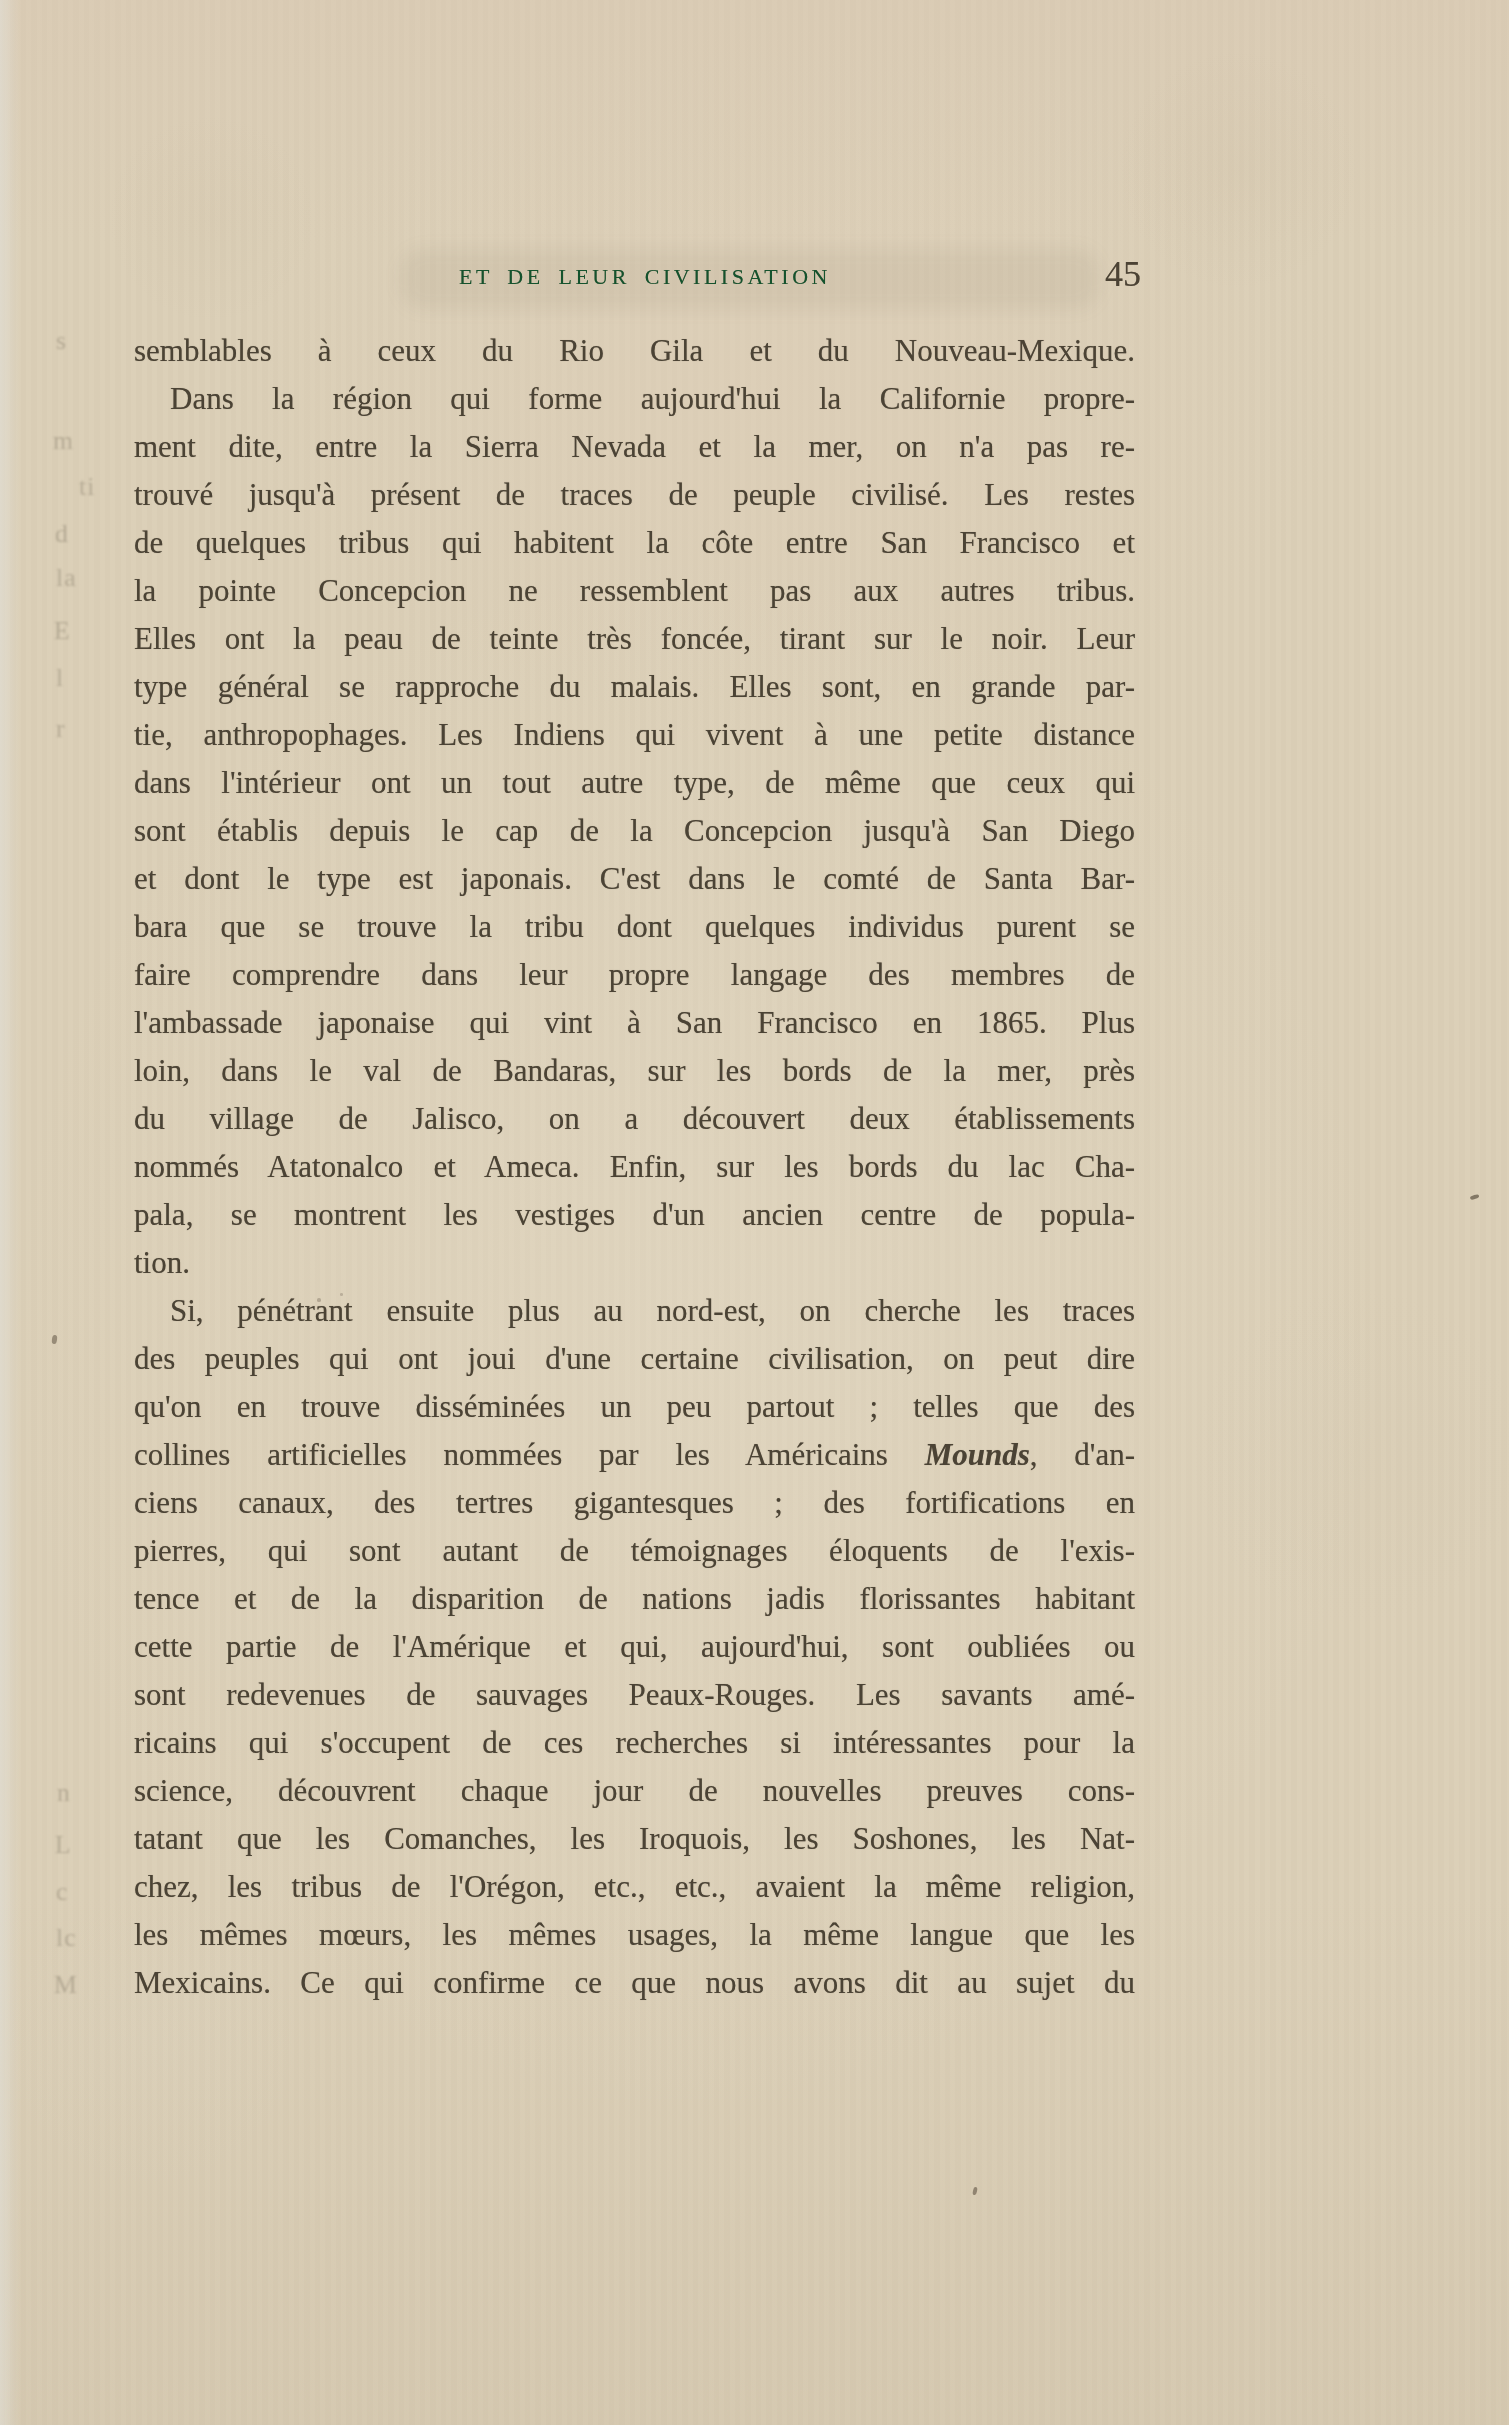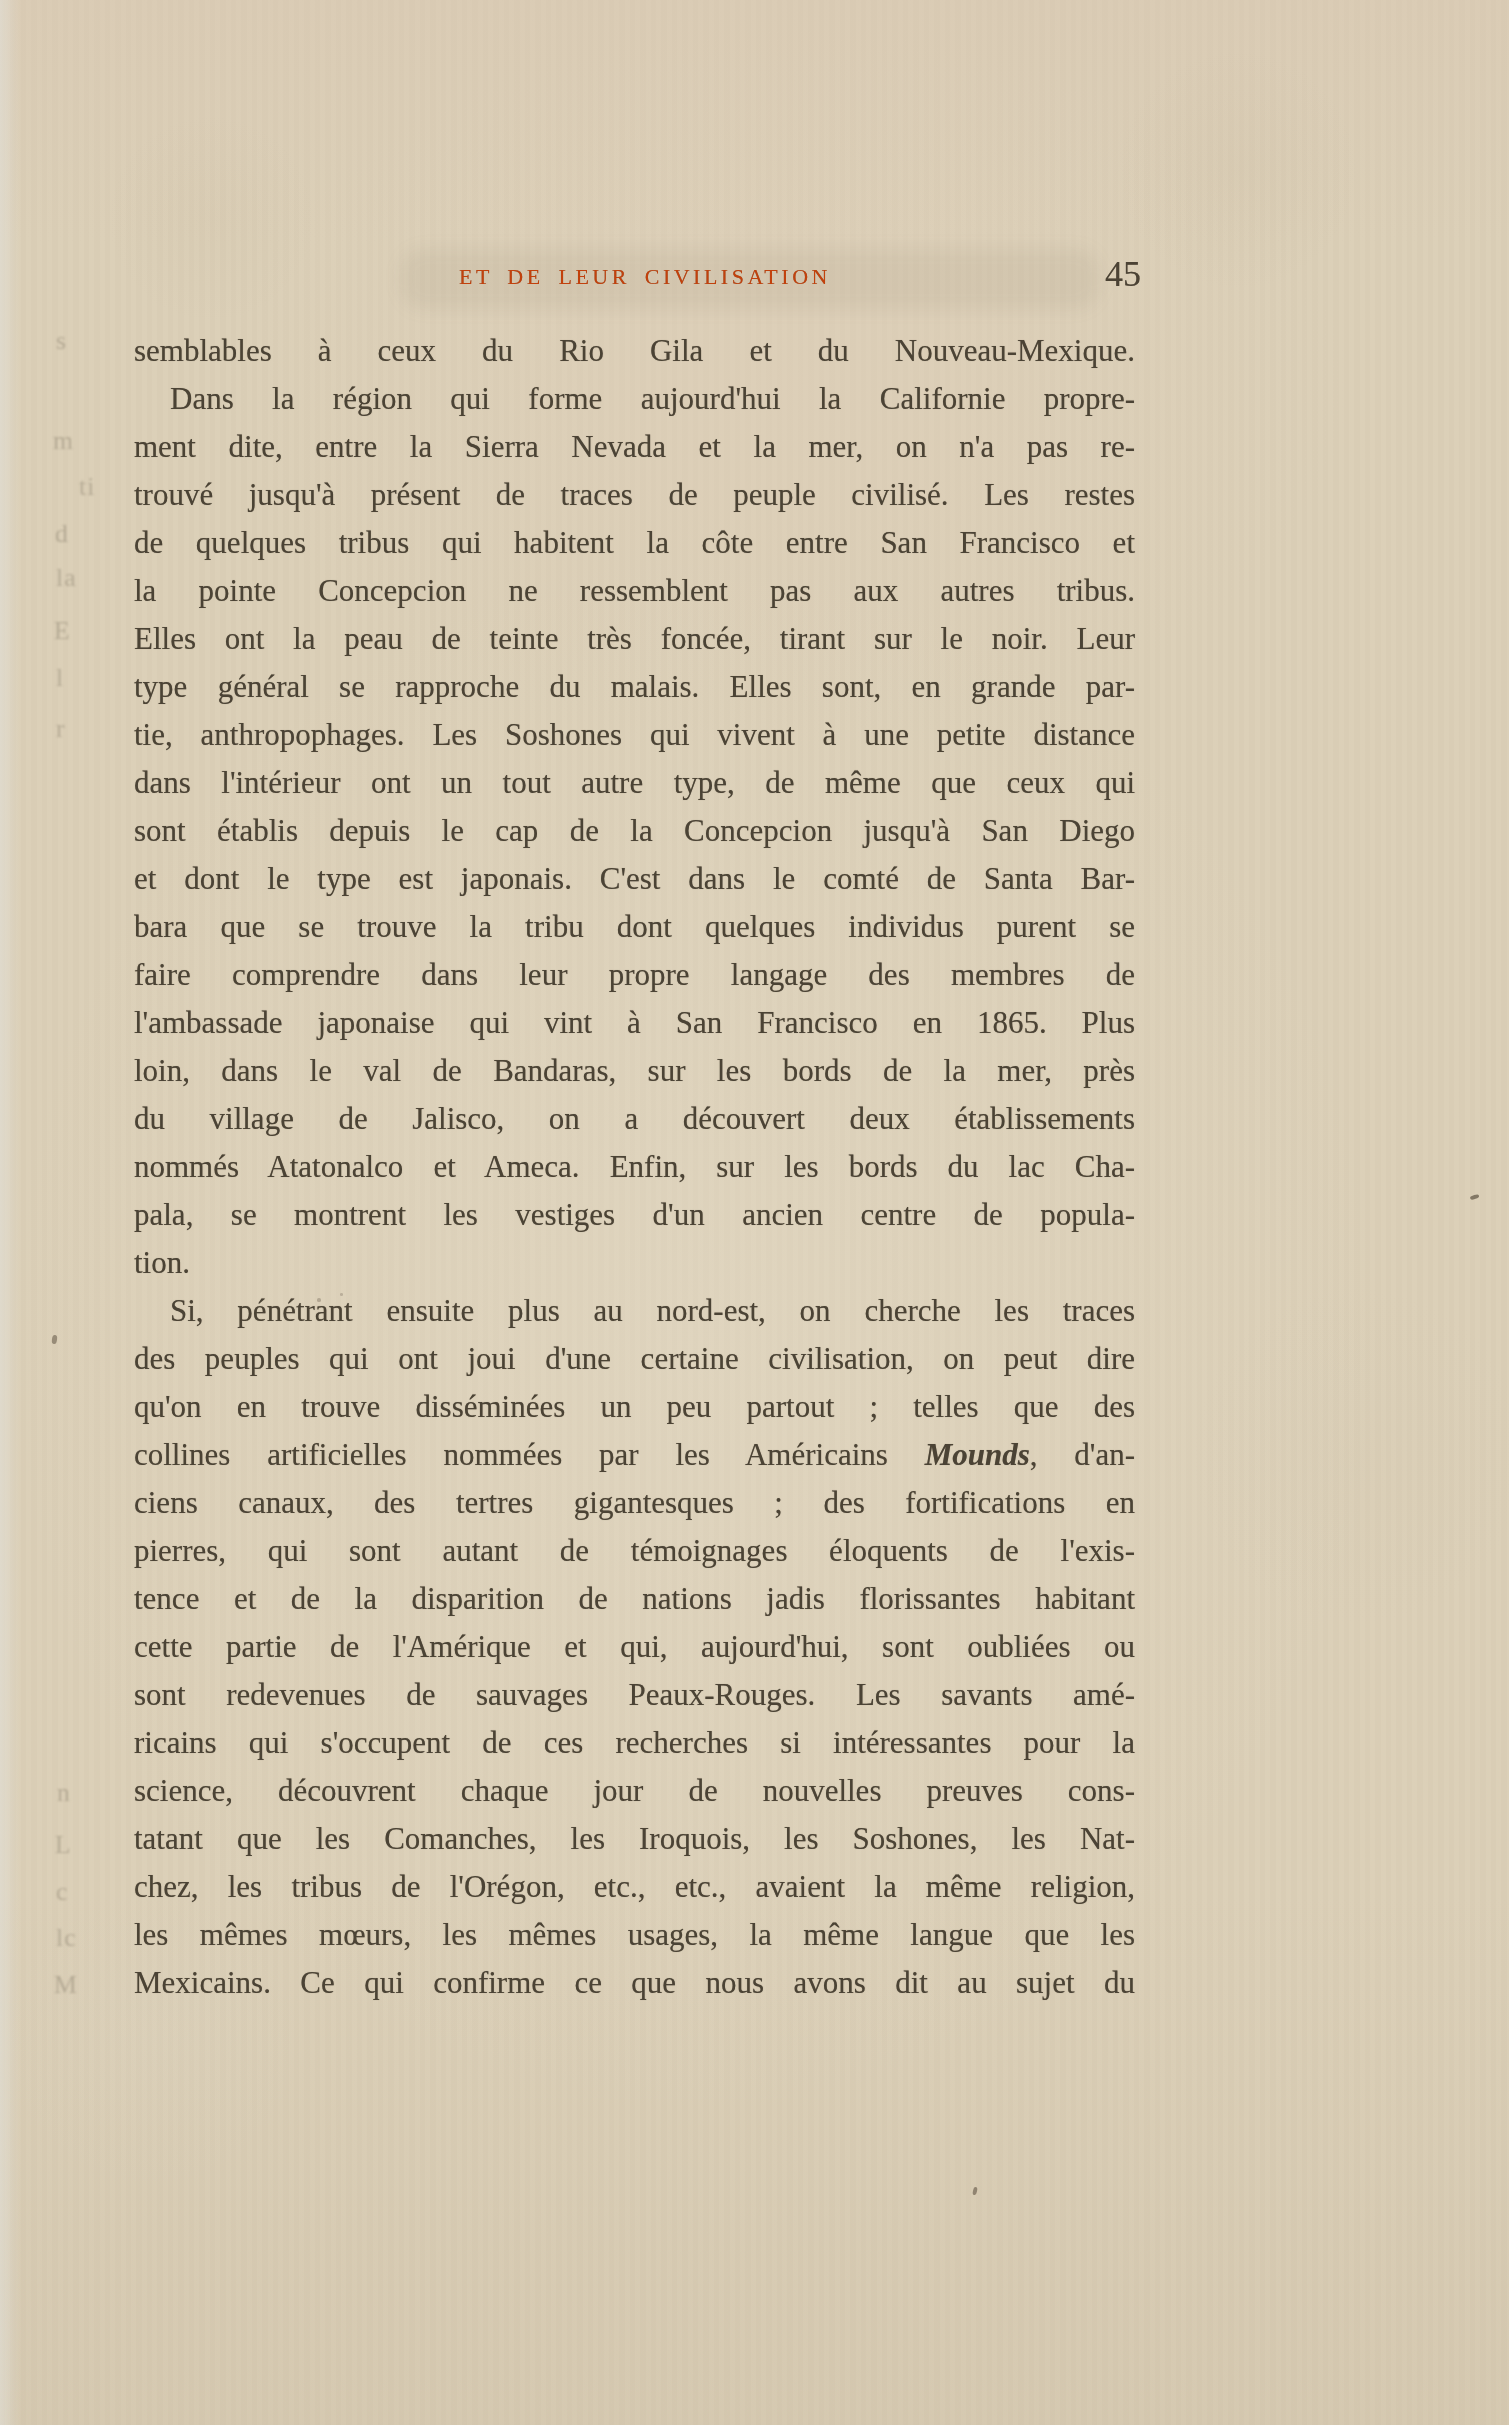--- a/index.html
+++ b/index.html
@@ -29,21 +29,21 @@
   }
   .header-smudge{
     position:absolute;left:401px;top:249px;width:698px;height:60px;
     background:rgba(120,110,92,.09);filter:blur(8.1px);border-radius:23px;
   }
   .running-title{
     position:absolute;left:145px;top:265px;width:1000px;
     text-align:center;
     font-size:22px;line-height:24.4px;
     letter-spacing:3.5px;word-spacing:5.8px;
-    color:#c2410c;
+    color:#14532d;
     text-shadow:0 0 0.6px rgba(72,63,49,.5);
     white-space:nowrap;
   }
   .page-number{
     position:absolute;left:1105px;top:256px;
     font-size:36px;line-height:36px;
     color:#4b4234;
     text-shadow:0 0 0.6px rgba(75,66,52,.45);
     text-align:center;
   }
@@ -81,21 +81,21 @@
 
 <div class="text-block">
     <div class="line">semblables à ceux du Rio Gila et du Nouveau-Mexique.</div>
     <div class="line ind">Dans la région qui forme aujourd'hui la Californie propre-</div>
     <div class="line">ment dite, entre la Sierra Nevada et la mer, on n'a pas re-</div>
     <div class="line">trouvé jusqu'à présent de traces de peuple civilisé. Les restes</div>
     <div class="line">de quelques tribus qui habitent la côte entre San Francisco et</div>
     <div class="line">la pointe Concepcion ne ressemblent pas aux autres tribus.</div>
     <div class="line">Elles ont la peau de teinte très foncée, tirant sur le noir. Leur</div>
     <div class="line">type général se rapproche du malais. Elles sont, en grande par-</div>
-    <div class="line">tie, anthropophages. Les Soshones qui vivent à une petite distance</div>
+    <div class="line">tie, anthropophages. Les Indiens qui vivent à une petite distance</div>
     <div class="line">dans l'intérieur ont un tout autre type, de même que ceux qui</div>
     <div class="line">sont établis depuis le cap de la Concepcion jusqu'à San Diego</div>
     <div class="line">et dont le type est japonais. C'est dans le comté de Santa Bar-</div>
     <div class="line">bara que se trouve la tribu dont quelques individus purent se</div>
     <div class="line">faire comprendre dans leur propre langage des membres de</div>
     <div class="line">l'ambassade japonaise qui vint à San Francisco en 1865. Plus</div>
     <div class="line">loin, dans le val de Bandaras, sur les bords de la mer, près</div>
     <div class="line">du village de Jalisco, on a découvert deux établissements</div>
     <div class="line">nommés Atatonalco et Ameca. Enfin, sur les bords du lac Cha-</div>
     <div class="line">pala, se montrent les vestiges d'un ancien centre de popula-</div>

